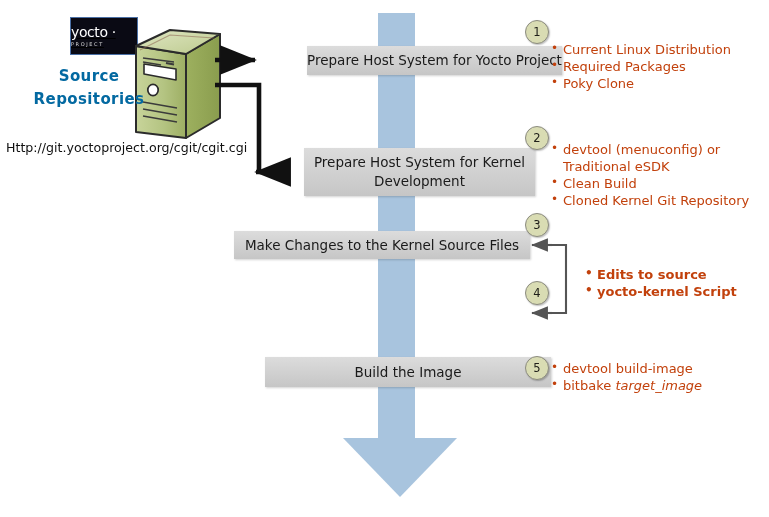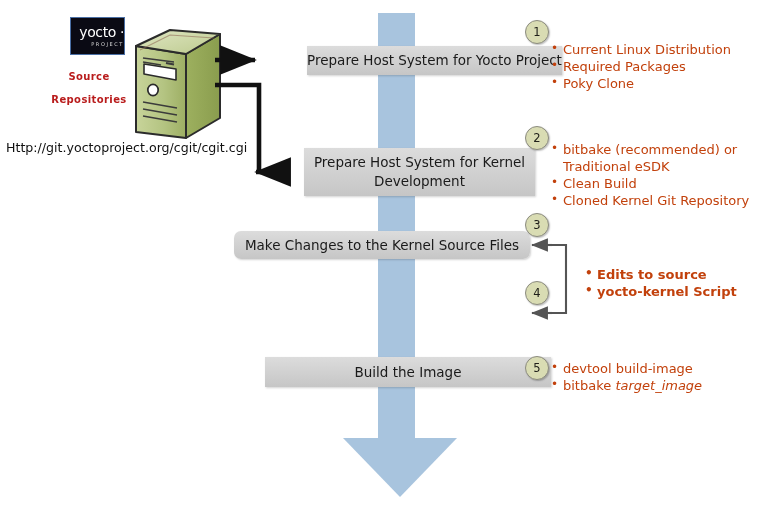--- a/index.html
+++ b/index.html
@@ -99,48 +99,49 @@
   .ital { font-style: italic; }
 
   
   #src-label {
     position: absolute;
     left: 33px;
     top: 65px;
     width: 112px;
     text-align: center;
     font-weight: bold;
-    font-size: 10px;
+    font-size: 15px;
     line-height: 23px;
-    color: #b91c1c;
+    color: #0369a1;
     letter-spacing: 0.4px;
   }
   #repo-url {
     position: absolute;
     left: 6px;
     top: 140px;
     font-size: 12.6px;
     color: #111111;
     white-space: nowrap;
   }
 
   
   #yocto-logo {
     position: absolute;
     left: 70px;
     top: 17px;
-    width: 55px;
+    width: 68px;
     height: 38px;
     background: #0a0a14;
     border: 1.6px solid #4a6fa5;
     box-sizing: border-box;
     display: flex;
     flex-direction: column;
-    align-items: flex-end;
+    align-items: flex-start;
     justify-content: center;
+    text-decoration: underline;
   }
   #yocto-word {
     color: #ffffff;
     font-size: 14px;
     line-height: 14px;
     letter-spacing: -0.4px;
     font-family: "DejaVu Sans", "Liberation Sans", sans-serif;
   }
   #yocto-sub {
     color: #d8d8d8;
@@ -251,28 +252,28 @@
       <li>Current Linux Distribution</li>
       <li>Required Packages</li>
       <li>Poky Clone</li>
     </ul>
   </div>
 
   <div class="pbox" style="left:304px; top:148px; width:231px; height:48px;">Prepare Host System for Kernel Development</div>
   <div class="numcirc" style="left:525px; top:126px;">2</div>
   <div class="notes" style="left:551px; top:141px;">
     <ul>
-      <li>bitbake (recommended) or</li>
+      <li>devtool (menuconfig) or</li>
       <li class="cont">Traditional eSDK</li>
       <li>Clean Build</li>
       <li>Cloned Kernel Git Repository</li>
     </ul>
   </div>
 
-  <div class="pbox" style="left:234px; top:231px; width:296px; height:28px;border-radius:7px;">Make Changes to the Kernel Source Files</div>
+  <div class="pbox" style="left:234px; top:231px; width:296px; height:28px;">Make Changes to the Kernel Source Files</div>
   <div class="numcirc" style="left:525px; top:213px;">3</div>
 
   <div class="numcirc" style="left:525px; top:281px;">4</div>
 
   <div class="notes" style="left:585px; top:266px;font-weight:bold;">
     <ul>
       <li>Edits to source</li>
       <li>yocto-kernel Script</li>
     </ul>
   </div>

